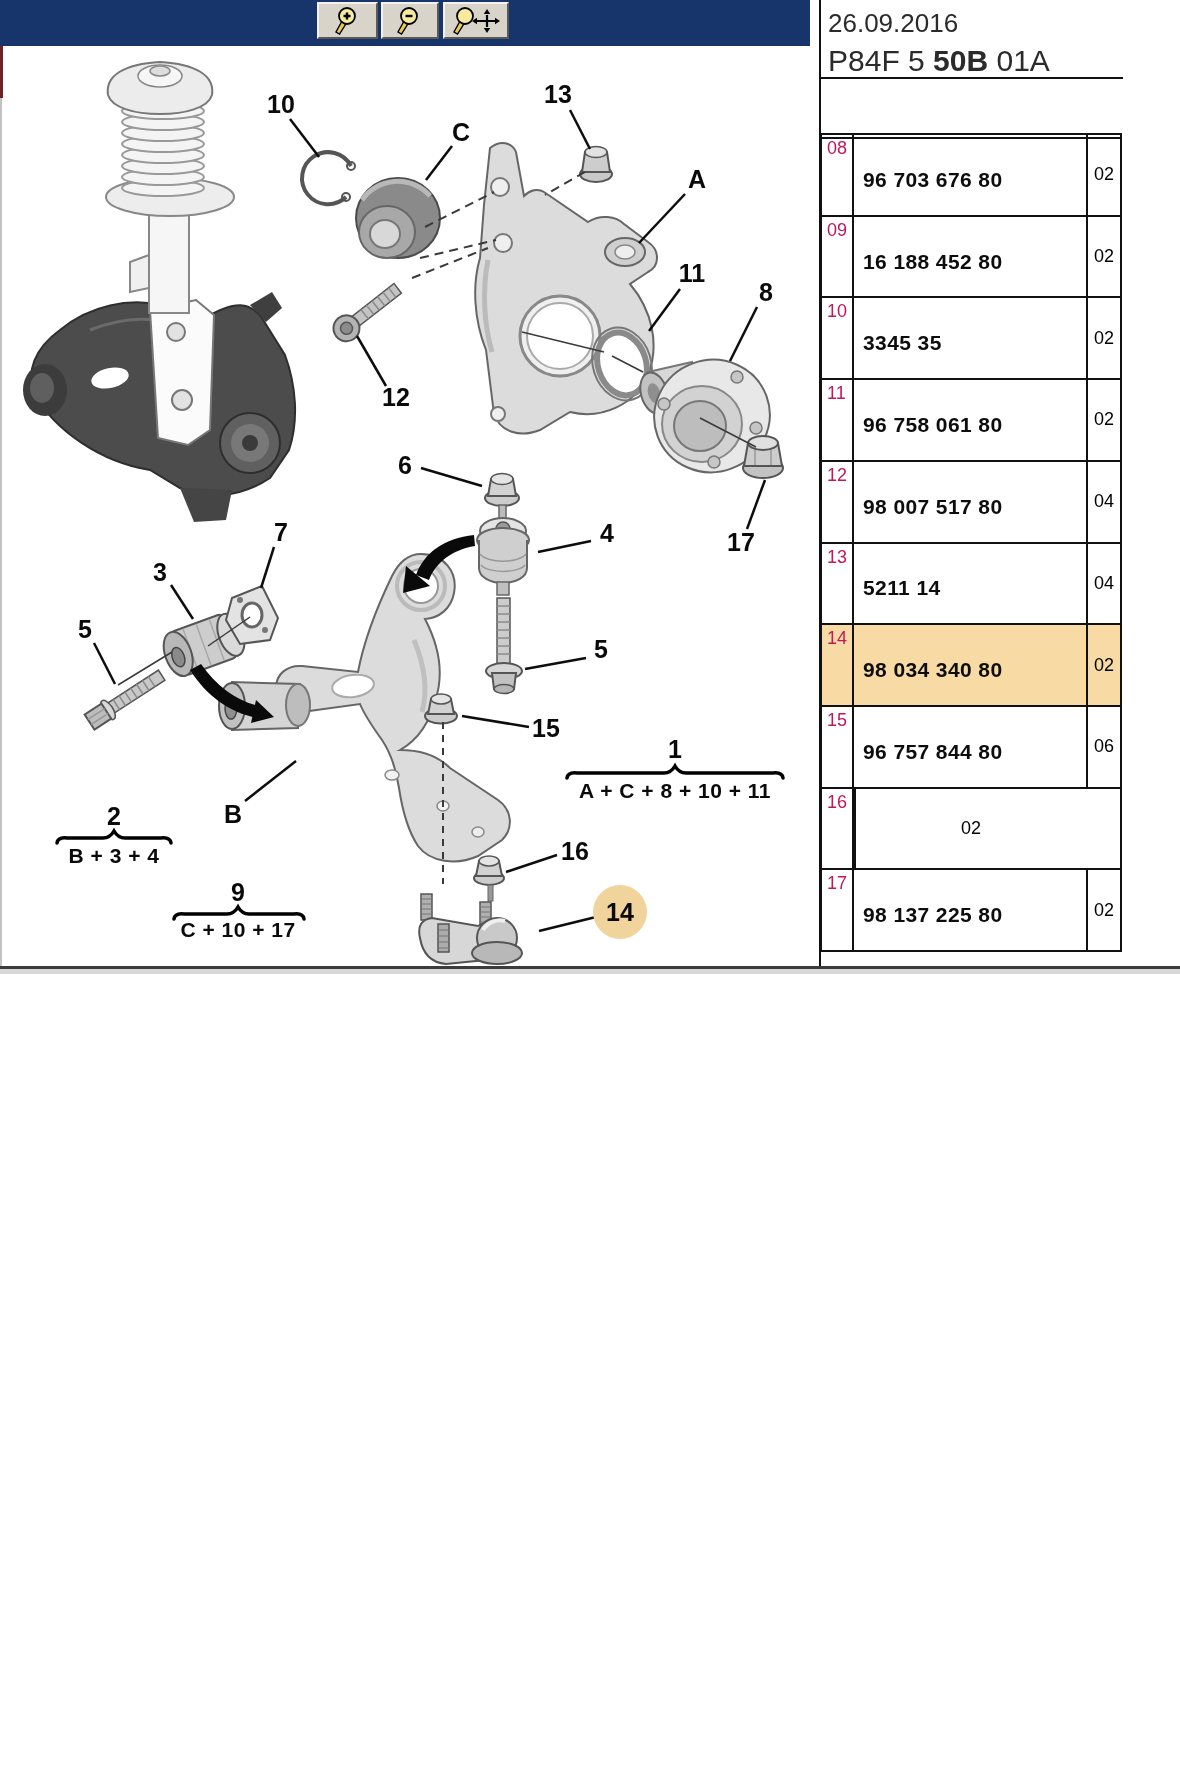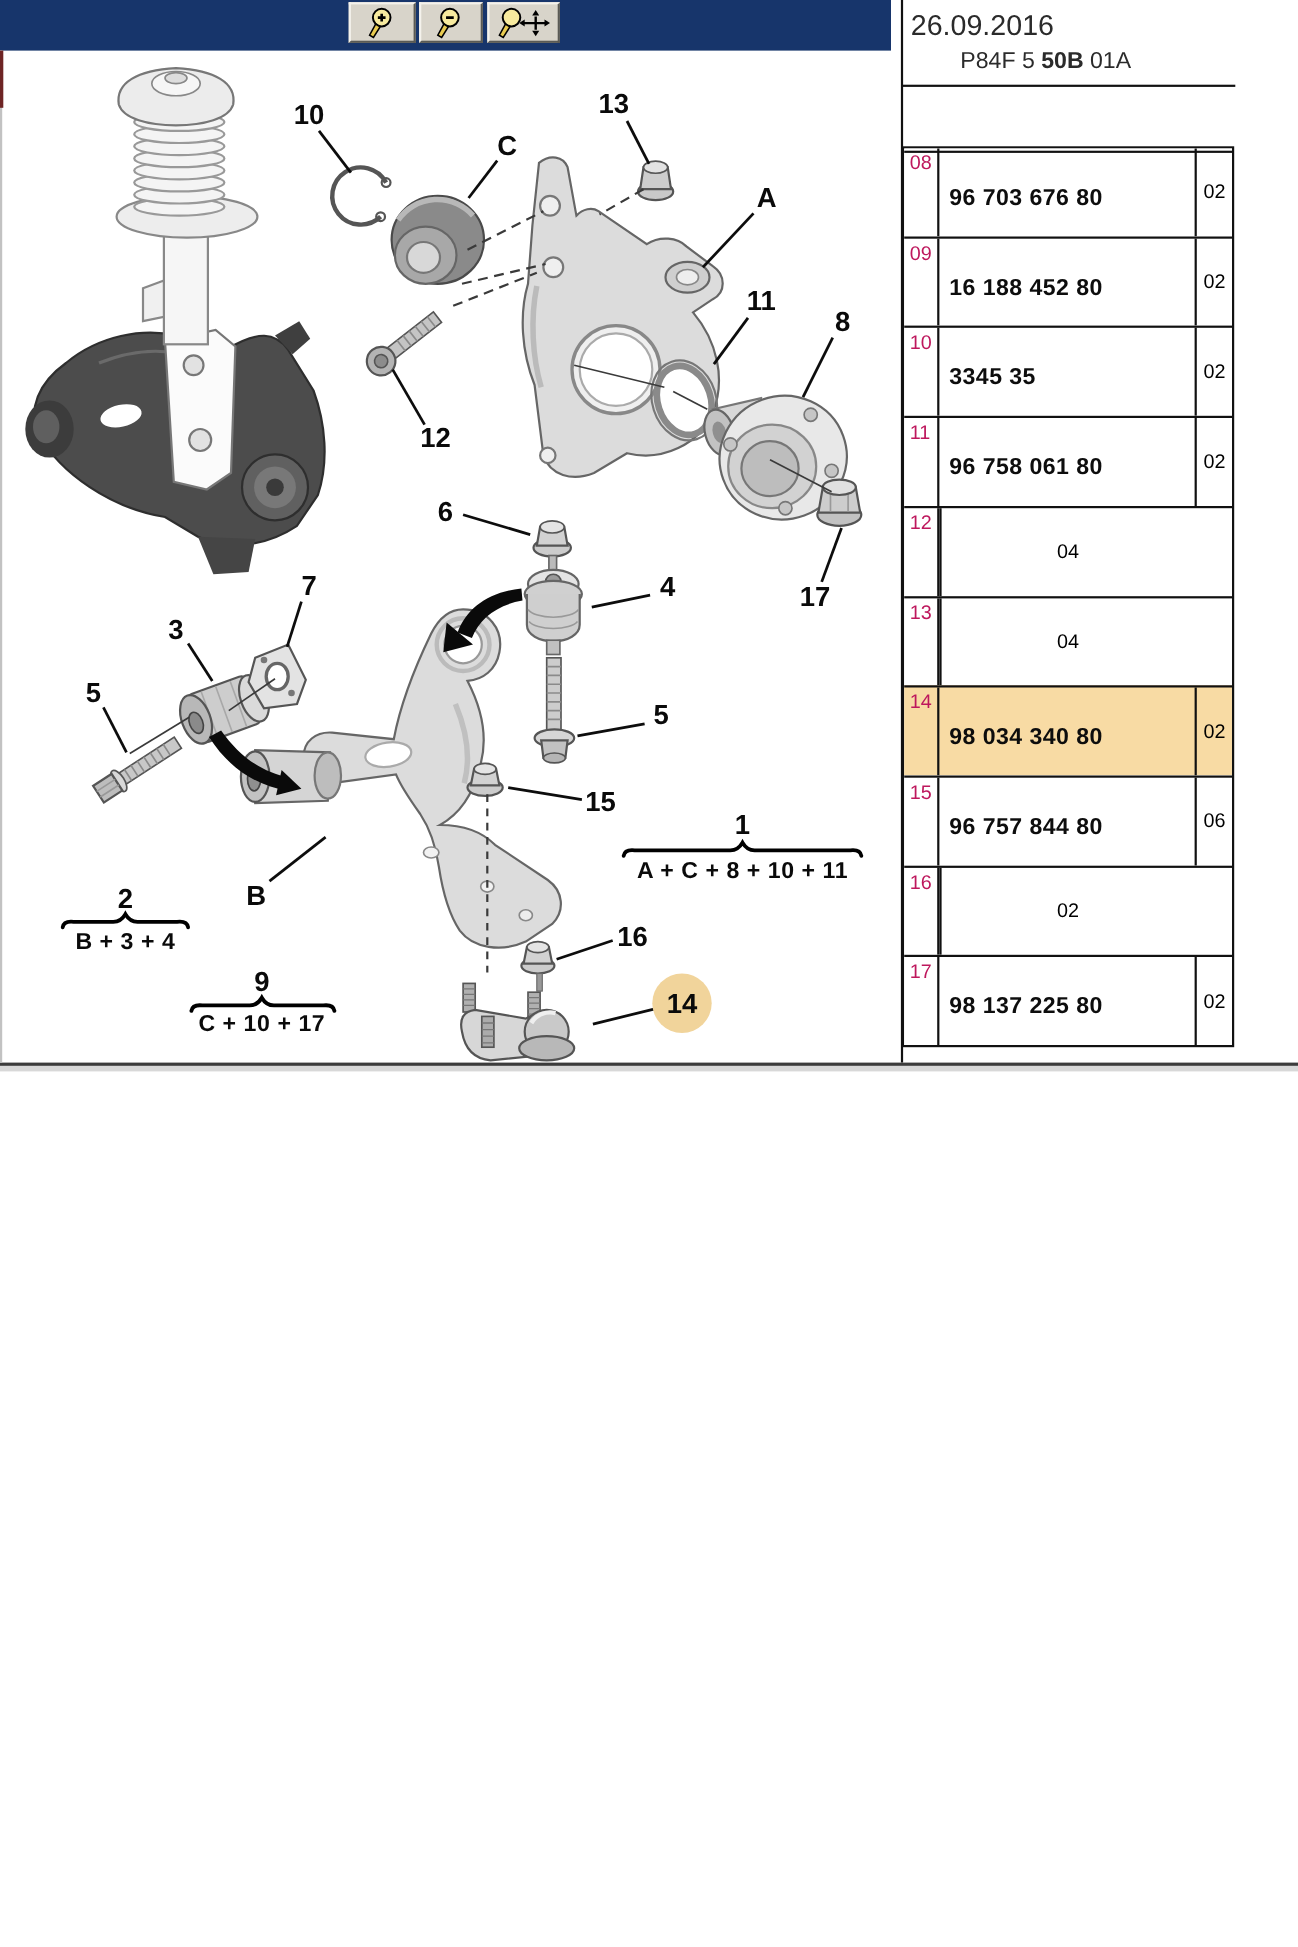--- a/index.html
+++ b/index.html
@@ -8,21 +8,21 @@
   
   .toolbar{position:absolute;left:0;top:0;width:810px;height:46px;background:#17356b;}
   .tb-btn{position:absolute;top:2px;height:33px;background:#d8d4ca;
           border-top:2px solid #f4f2ec;border-left:2px solid #f4f2ec;
           border-right:2px solid #5a5a55;border-bottom:2px solid #5a5a55;
           display:flex;align-items:center;justify-content:center;cursor:pointer;}
   .tb-btn svg{display:block;}
   
   .v-divider{position:absolute;left:819px;top:0;width:2px;height:966px;background:#111;}
   .hdr-date{position:absolute;left:828px;top:8px;font-size:26px;color:#2b2b2b;white-space:pre;}
-  .hdr-code{position:absolute;left:828px;top:44px;font-size:21px;color:#2b2b2b;white-space:pre;margin-left:45px;}
+  .hdr-code{position:absolute;left:828px;top:44px;font-size:30px;color:#2b2b2b;white-space:pre;}
   .hdr-code b{font-weight:bold;}
   .hdr-rule{position:absolute;left:820px;top:77px;width:303px;height:2px;background:#111;}
   .parts-table{position:absolute;left:820px;top:133px;width:302px;height:819px;
                border:2px solid #111;box-sizing:border-box;display:flex;flex-direction:column;}
   .parts-table::before{content:"";position:absolute;left:0;top:2px;width:100%;height:2px;background:#111;}
   .t-row{flex:1;display:grid;grid-template-columns:32px 1fr 34px;background:#fff;}
   .t-row + .t-row{border-top:2px solid #111;}
   .t-row.hl{background:#f8dba4;}
   .cell-num{border-right:2px solid #111;font-size:18px;color:#be185d;padding:3px 0 0 5px;}
   .cell-part{display:flex;align-items:center;padding-left:9px;font-weight:bold;font-size:21px;letter-spacing:0.4px;color:#0d0d0d;margin-top:10px;}
@@ -97,24 +97,26 @@
       <div class="cell-part">3345 35</div>
       <div class="cell-qty">02</div>
     </div>
       <div class="t-row">
       <div class="cell-num">11</div>
       <div class="cell-part">96 758 061 80</div>
       <div class="cell-qty">02</div>
     </div>
       <div class="t-row">
       <div class="cell-num">12</div>
+      <div class="cell-part">98 007 517 80</div>
       <div class="cell-qty">04</div>
     </div>
       <div class="t-row">
       <div class="cell-num">13</div>
+      <div class="cell-part">5211 14</div>
       <div class="cell-qty">04</div>
     </div>
       <div class="t-row hl">
       <div class="cell-num">14</div>
       <div class="cell-part">98 034 340 80</div>
       <div class="cell-qty">02</div>
     </div>
       <div class="t-row">
       <div class="cell-num">15</div>
       <div class="cell-part">96 757 844 80</div>

